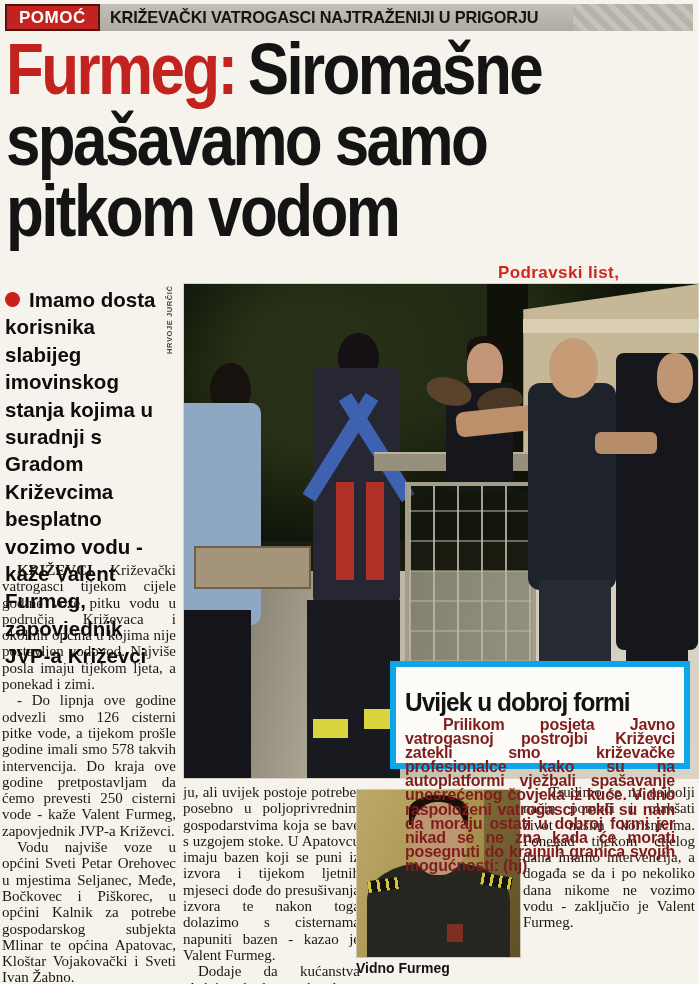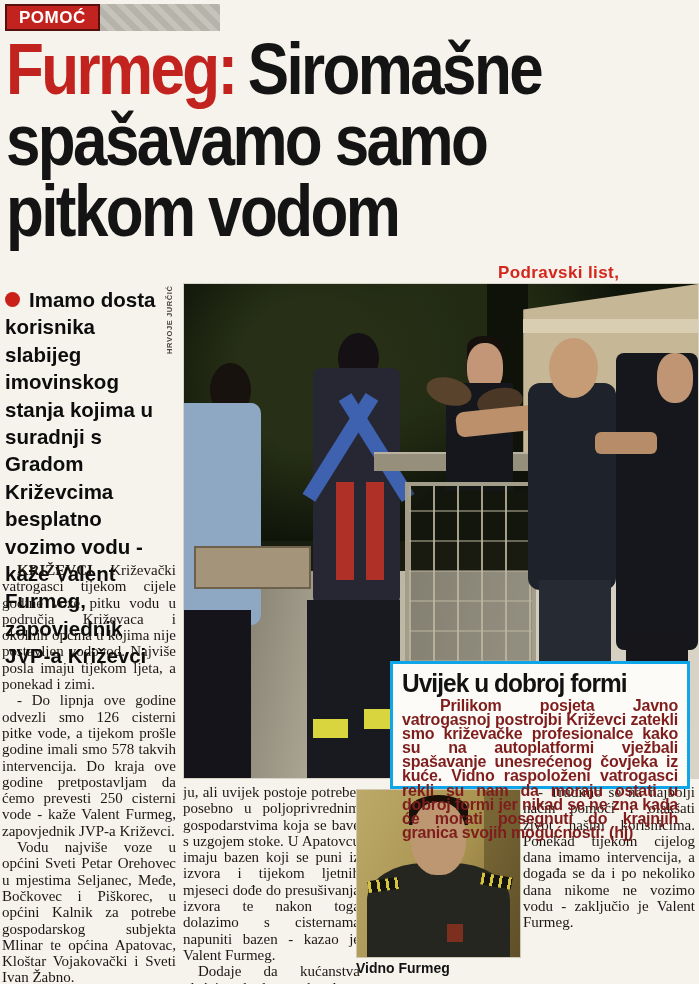--- a/index.html
+++ b/index.html
@@ -92,22 +92,22 @@
   .ph-bald-head{left:71%;top:11%;width:9.5%;height:12%;background:#c69c77;border-radius:50%;}
   .ph-bald-legs{left:69%;top:60%;width:14%;height:33%;background:#262a33;}
   .ph-calf{left:70%;top:78%;width:5%;height:16%;background:#b08a64;}
   .ph-sandal{left:69%;top:93%;width:9%;height:4%;background:#14130f;}
   .ph-right-group{left:84%;top:14%;width:16%;height:60%;background:#15171c;border-radius:8px;}
   .ph-right-face{left:92%;top:14%;width:7%;height:10%;background:#c09574;border-radius:45%;}
   .ph-right-arm{left:80%;top:30%;width:12%;height:4.5%;background:#b68d68;border-radius:6px;}
   .ph-right-legs{left:86%;top:70%;width:12%;height:26%;background:#17161a;}
 
   
-  .infobox{position:absolute;left:390px;top:661px;width:300px;height:128px;background:#fcfbf7;
-           border:3px solid #0ea5e9;box-sizing:border-box;padding:4px 9px 4px 9px;z-index:5;}
+  .infobox{position:absolute;left:390px;top:661px;width:300px;height:108px;background:#fcfbf7;
+           border:6px solid #0ea5e9;box-sizing:border-box;padding:20px 9px 4px 9px;z-index:5;}
   .infobox-title{font-weight:bold;font-size:26px;letter-spacing:-1px;color:#121212;
                  transform:scaleX(.94);transform-origin:left top;white-space:nowrap;}
   .infobox-body{margin-top:0;font-weight:bold;font-size:16px;line-height:14.1px;color:#7f1d1d;
                 text-align:justify;text-indent:38px;letter-spacing:-0.2px;}
 
   
   .portrait{position:absolute;left:356px;top:789px;width:163px;height:167px;overflow:hidden;
             background:linear-gradient(115deg,#bca969 0%,#a8924f 55%,#7d6b3a 100%);border:1px solid #cfc8b5;}
   .portrait div{position:absolute;}
   .po-shade{right:0;top:0;width:22%;height:100%;background:rgba(40,30,10,.35);}
@@ -121,20 +121,23 @@
   .po-badge{left:55%;top:80%;width:10%;height:11%;background:#7d2f1f;}
   .portrait-caption{position:absolute;left:356px;top:960px;font-weight:bold;font-size:14px;color:#121212;}
 </style>
 </head>
 <body>
 
 <div id="page">
 
   <div class="kicker-bar">
     <div class="pomoc-badge">POMOĆ</div>
+    <div class="kicker-strip">
+      <span class="kicker-text">KRIŽEVAČKI VATROGASCI NAJTRAŽENIJI U PRIGORJU</span>
+    </div>
     <div class="kicker-tail"></div>
   </div>
 
   <div class="headline">
     <div><span class="hl-red">Furmeg:</span><span class="hl-gap"></span><span>Siromašne</span></div>
     <div>spašavamo samo</div>
     <div>pitkom vodom</div>
   </div>
 
   <div class="source-date">Podravski list, 01.09.2008.g</div>

